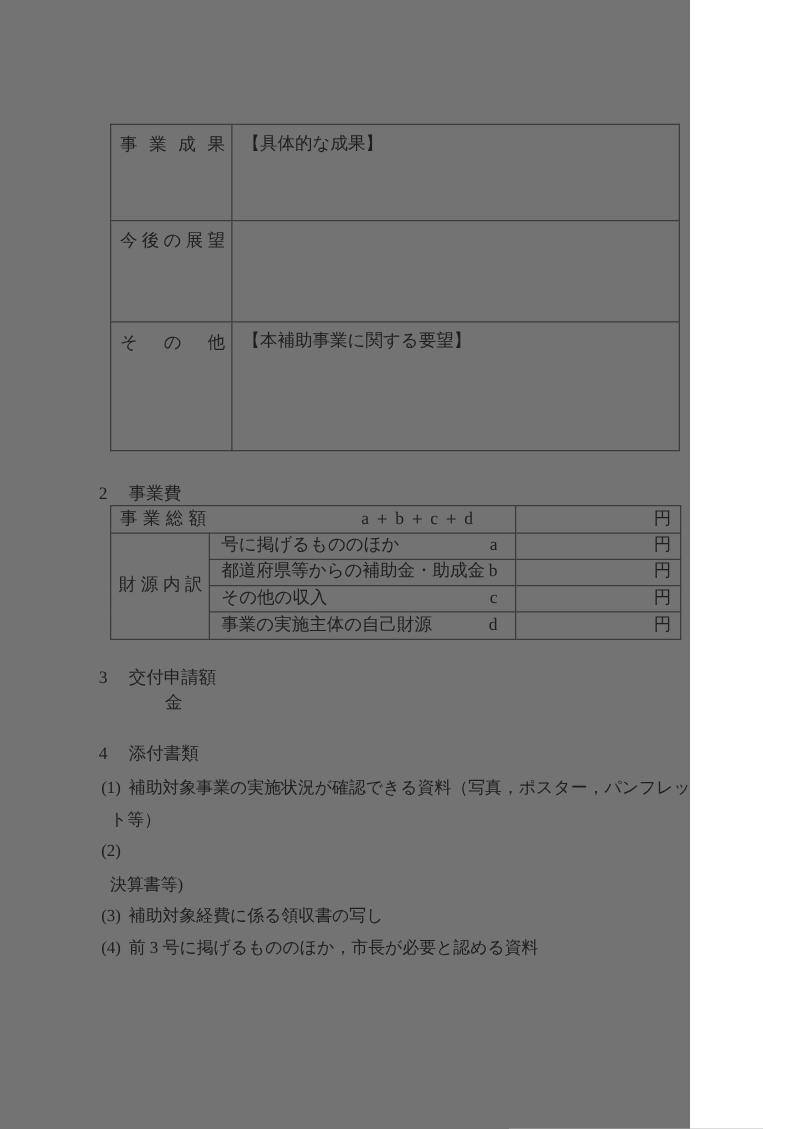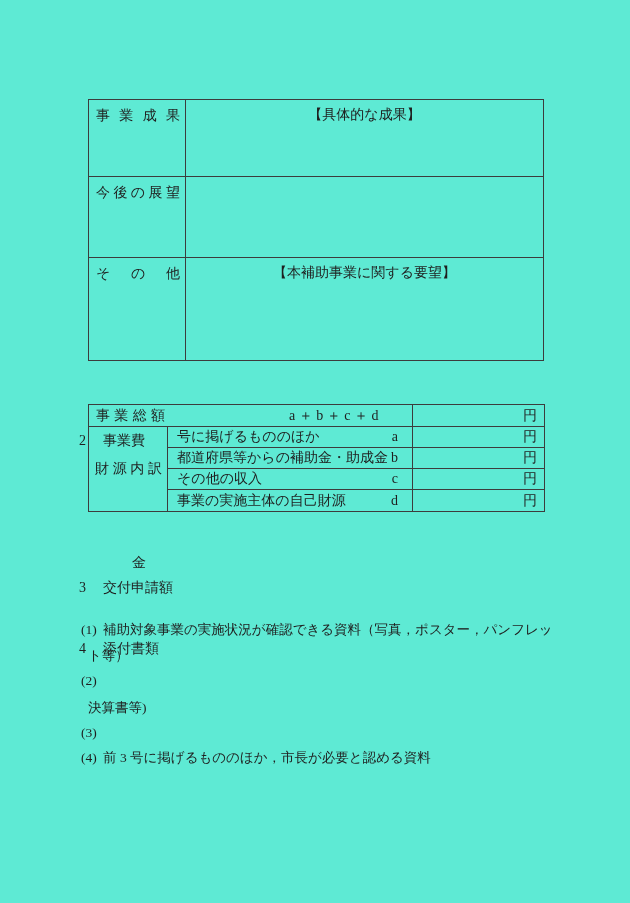--- a/index.html
+++ b/index.html
@@ -1,46 +1,46 @@
 <!DOCTYPE html>
 <html><head>
 <meta charset="utf-8">
 <style>
   html,body { margin:0; padding:0; }
   .page {
     position:relative;
-    width:630px; height:903px;
-    background:#5eead4;
+    width:552px; height:903px;
+    background:#737373;
     color:#1f1f1f;
     font-family:"Liberation Serif","DejaVu Serif",serif;
     font-size:14px;
     overflow:hidden;
   }
   .abs { position:absolute; white-space:nowrap; line-height:19px; }
-  .heading { font-size:14px;margin-top:45px; }
+  .heading { font-size:14px; }
   .secnum { display:inline-block; width:24px; }
   table.doc-table {
     position:absolute;
     border-collapse:collapse;
     table-layout:fixed;
   }
   table.doc-table td {
     border:1px solid #3c3c3c;
     font-size:14px;
     overflow:hidden;
   }
   
   #results-table { left:88px; top:99px; width:456px; }
   #results-table td { vertical-align:top; }
   #results-table col.c-label { width:97px; }
   #results-table tr.r1 { height:77px; }
   #results-table tr.r2 { height:81px;padding-left:36px; }
   #results-table tr.r3 { height:103px; }
   #results-table td.lbl { padding:7px 6px 0 7px; }
-  #results-table td.content { padding:6px 8px 0 8px;text-align:center; }
+  #results-table td.content { padding:6px 8px 0 8px; }
   .jspread {
     display:inline-block;
     text-align:justify;
     text-align-last:justify;
     text-justify:inter-character;
   }
   .w84 { width:84px; }
   .w69 { width:69px; }
   .w67 { width:67px; }
   
@@ -161,17 +161,18 @@
   </div>
 
   <div class="abs bodyline" style="left:81px; top:620px;">(1)</div>
   <div class="abs bodyline" style="left:103px; top:620px;">補助対象事業の実施状況が確認できる資料（写真，ポスター，パンフレッ</div>
   <div class="abs bodyline" style="left:88px; top:646px;">ト等）</div>
 
   <div class="abs bodyline" style="left:81px; top:671px;">(2)</div>
   <div class="abs bodyline" style="left:88px; top:698px;">決算書等)</div>
 
   <div class="abs bodyline" style="left:81px; top:723px;">(3)</div>
+  <div class="abs bodyline" style="left:103px; top:723px;">補助対象経費に係る領収書の写し</div>
 
   <div class="abs bodyline" style="left:81px; top:748px;">(4)</div>
   <div class="abs bodyline" style="left:103px; top:748px;text-align:right;">前 3 号に掲げるもののほか，市長が必要と認める資料</div>
 
 </div>
 
 </body></html>

